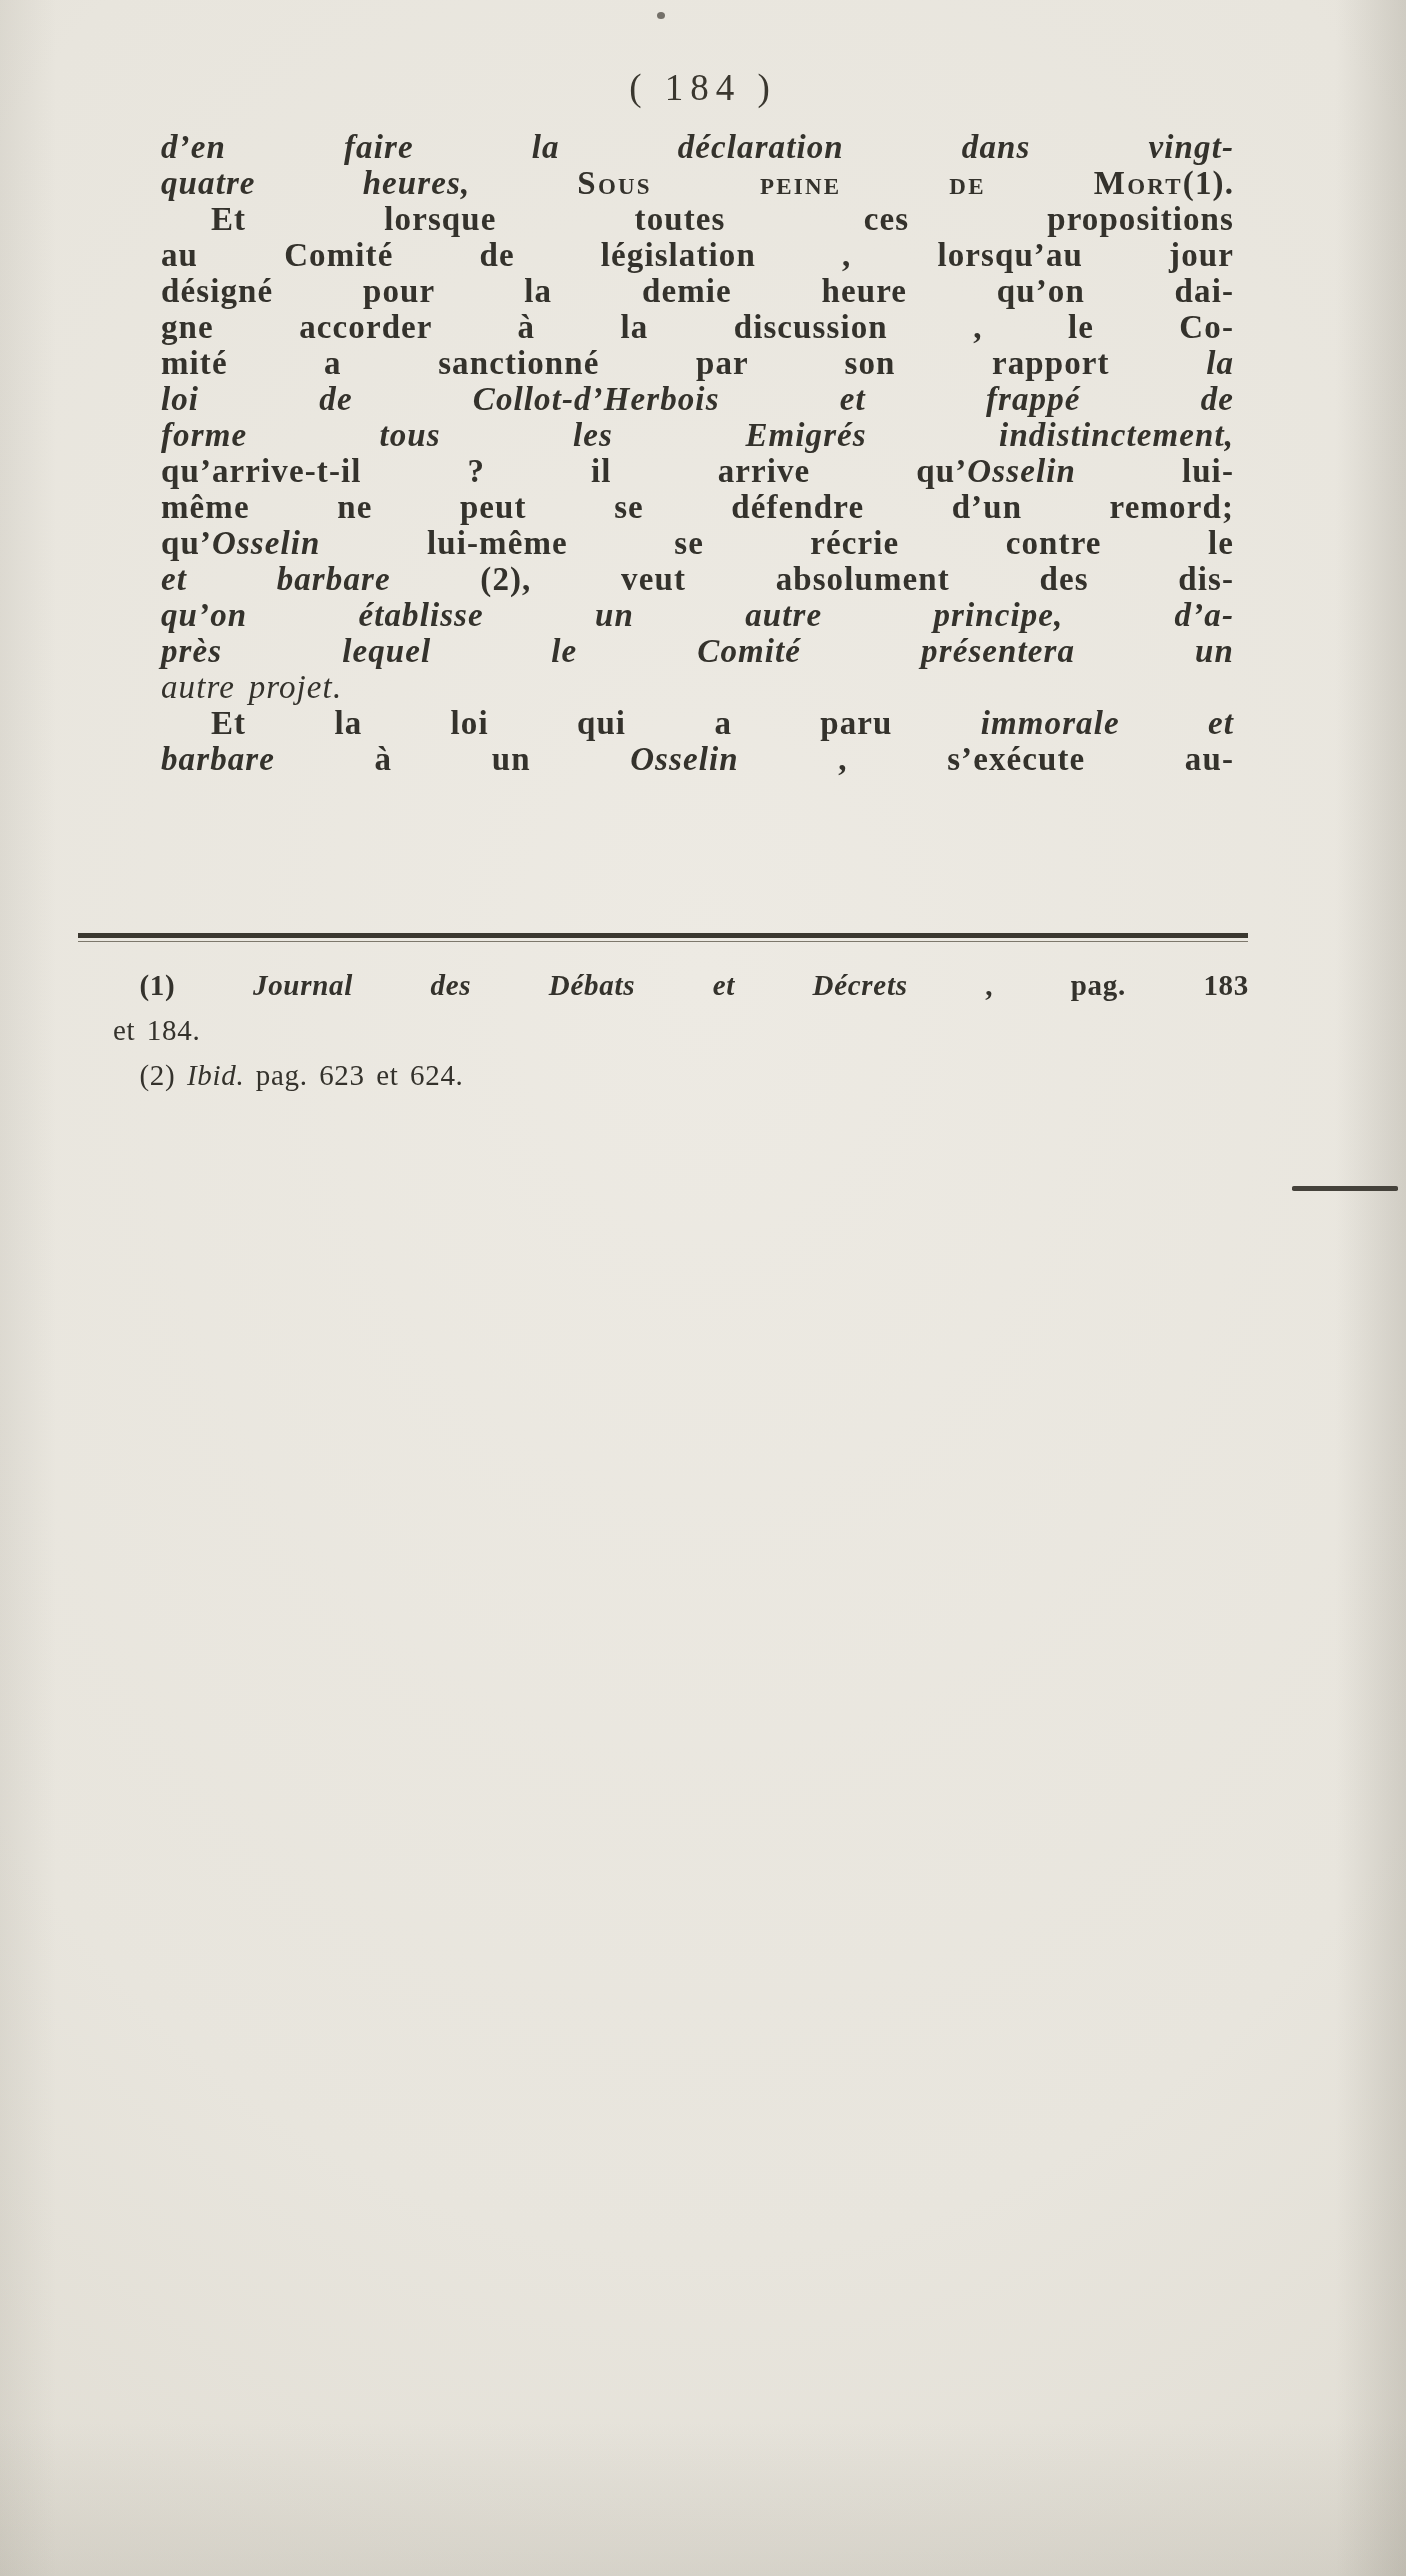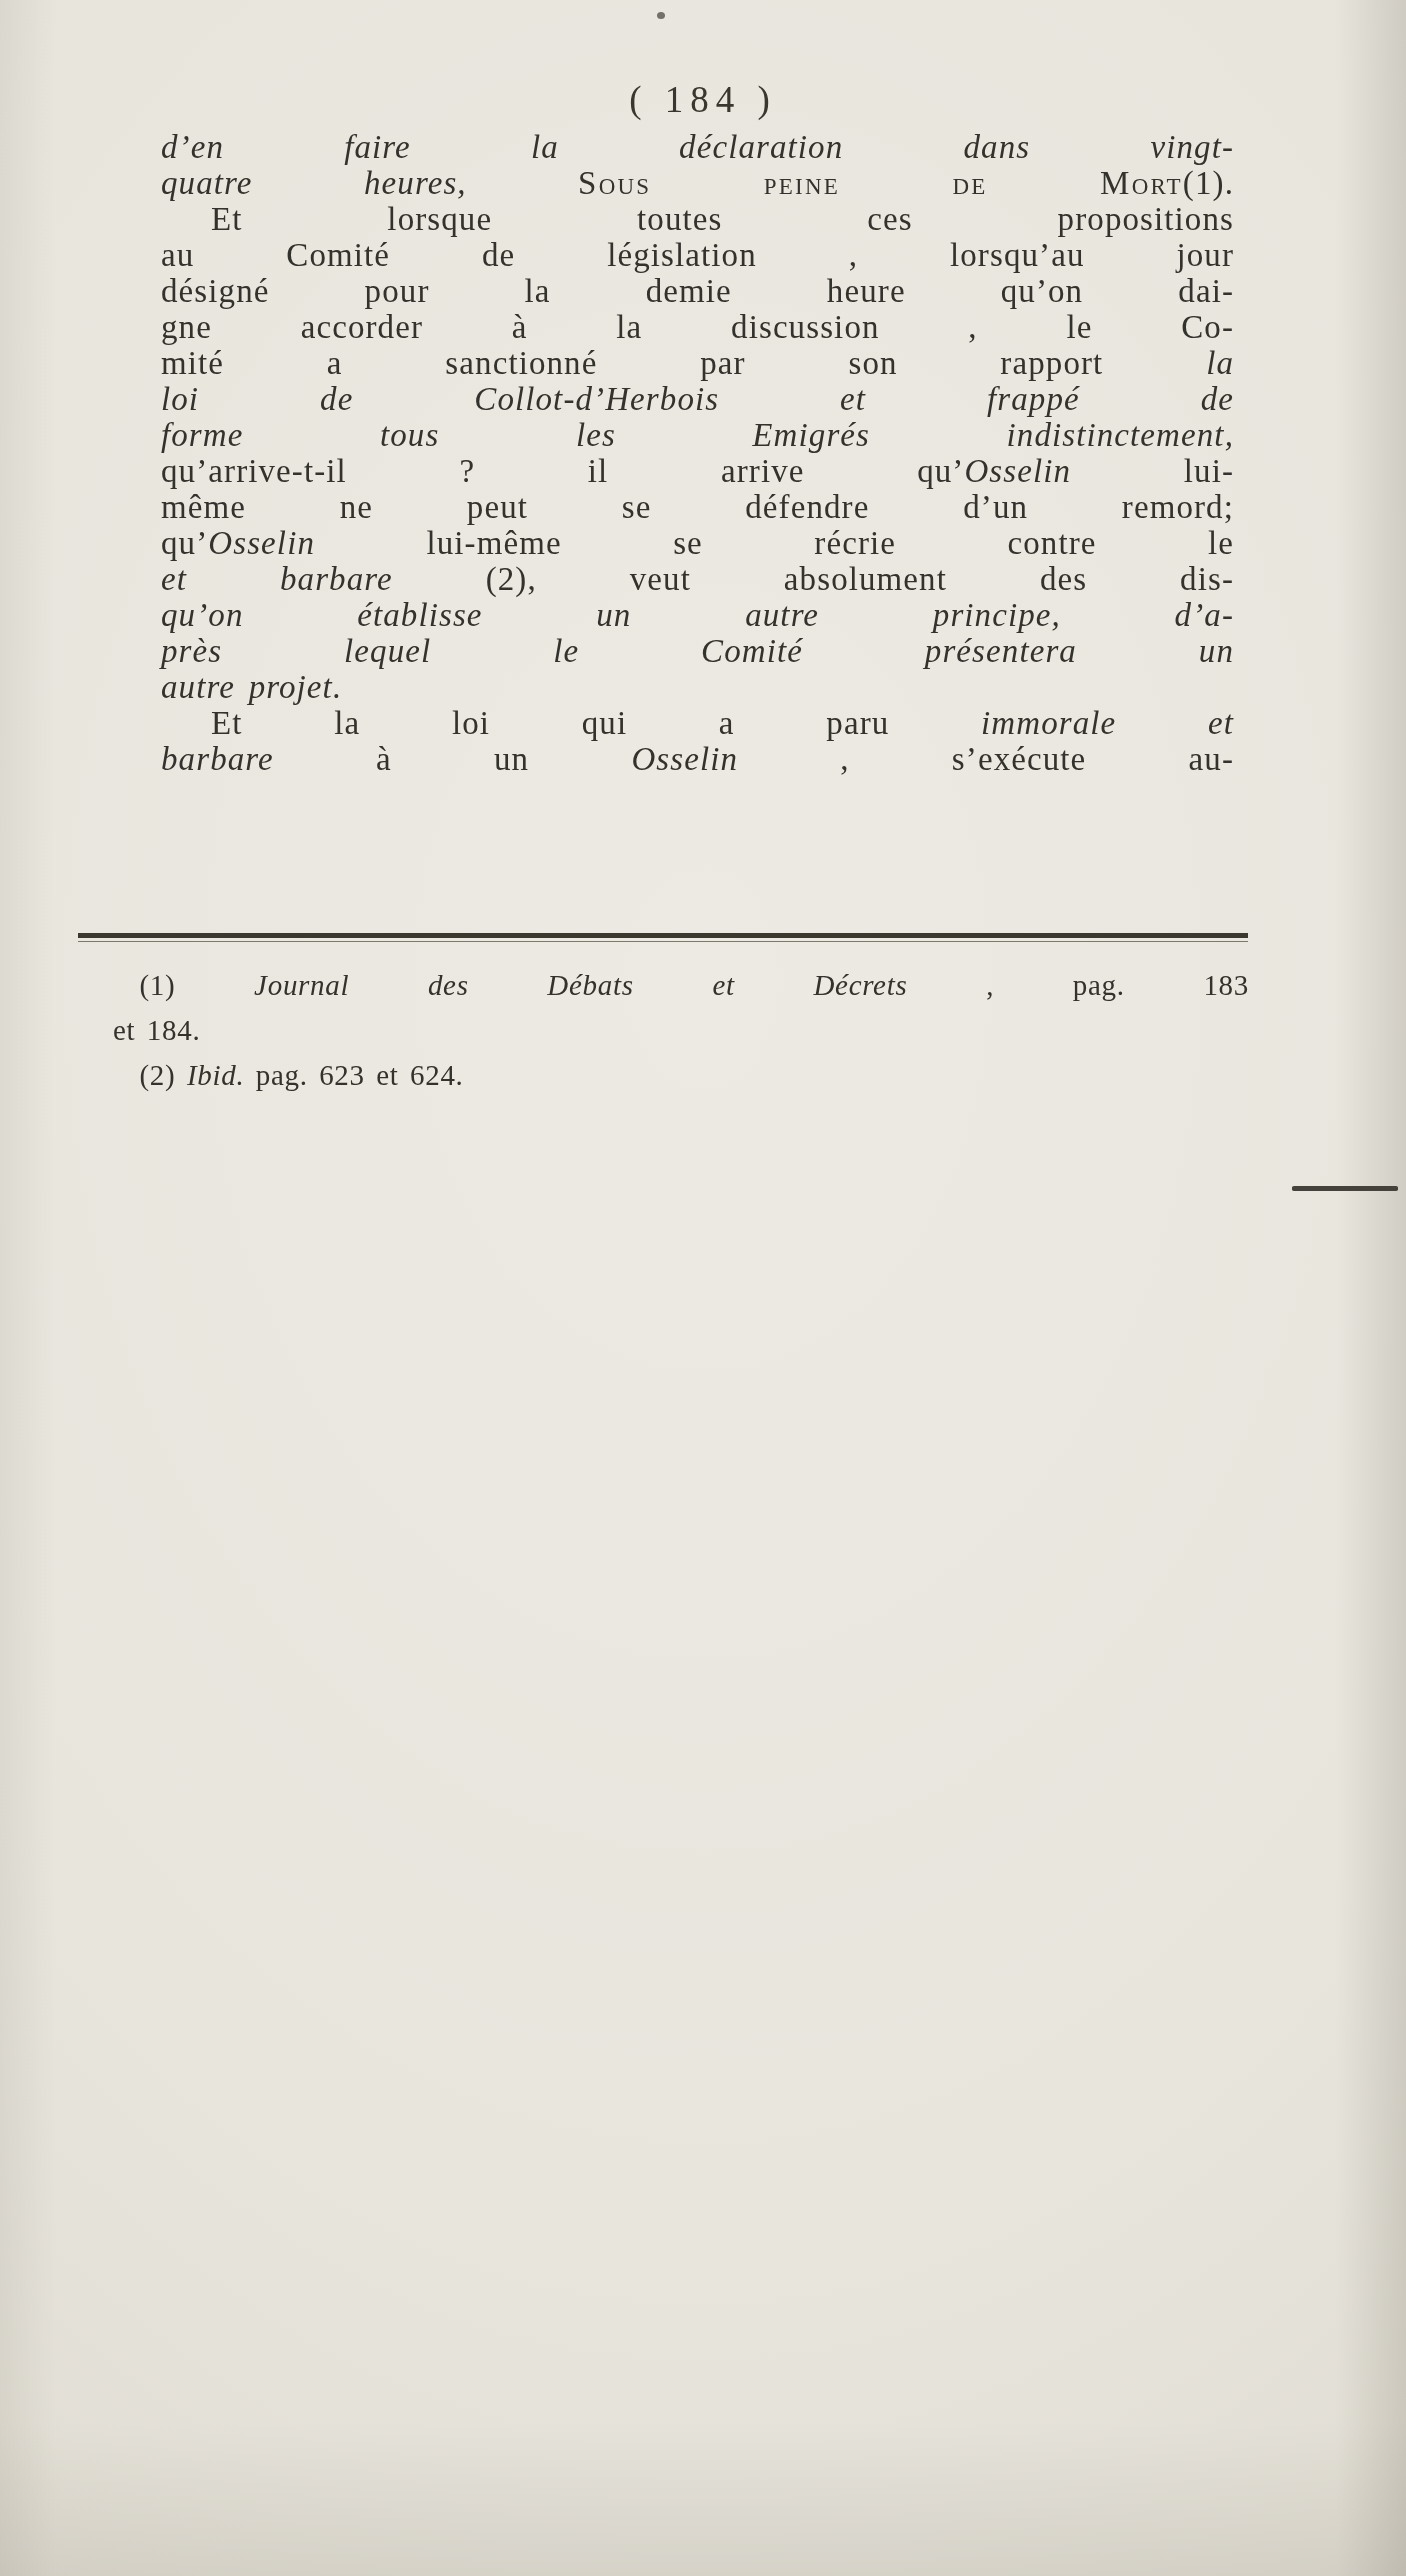--- a/index.html
+++ b/index.html
@@ -14,32 +14,32 @@
     background:
       linear-gradient(to left, rgba(110,105,92,0.20), rgba(110,105,92,0) 5%),
       linear-gradient(to right, rgba(110,105,92,0.10), rgba(110,105,92,0) 4%),
       linear-gradient(to top, rgba(110,105,92,0.12), rgba(110,105,92,0) 6%),
       radial-gradient(ellipse 120% 90% at 50% 38%, #edeae3 0%, #e8e5dd 55%, #dbd7cc 100%);
     font-family:"Liberation Serif","DejaVu Serif",serif;
     color:var(--ink);
     overflow:hidden;
   }
   .header{
-    position:absolute;top:78px;left:0;width:100%;
+    position:absolute;top:66px;left:0;width:100%;
     text-align:center;
     font-size:37px;letter-spacing:7px;
     color:#3a372f;
   }
   .body-text{
     position:absolute;left:161px;top:129px;width:1073px;
     font-size:33px;line-height:36px;
     word-spacing:4.4px;letter-spacing:1.1px;
   }
   .line{min-height:36px;}
-  .line.fill{text-align:justify;text-align-last:justify;}
+  .line.fill{text-align:justify;text-align-last:justify;font-weight:bold;}
   .line.indent{text-indent:50px;}
   .it{font-style:italic;}
   .sc{font-variant:small-caps;letter-spacing:2.2px;}
   .rm{font-style:normal;}
   .fn-rule{
     position:absolute;left:78px;top:933px;width:1170px;height:2.7px;
     border-top:5.3px solid #3b3830;
     border-bottom:1.8px solid #7d786c;
     background:transparent;
   }

